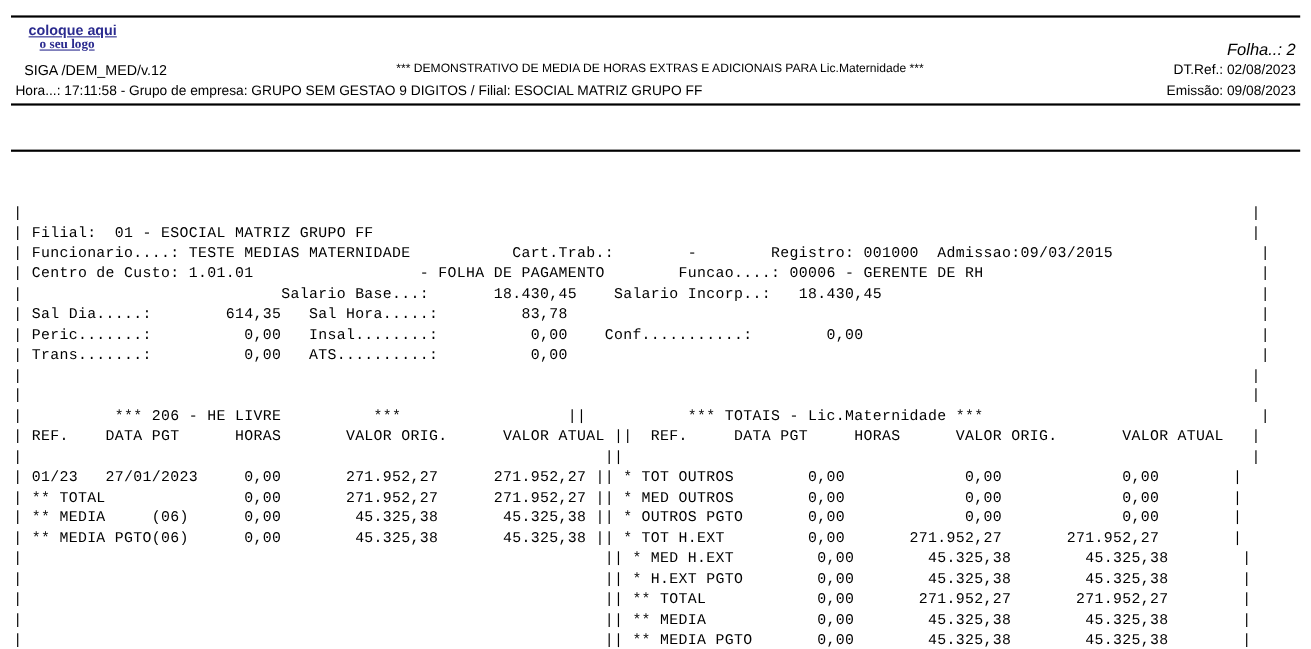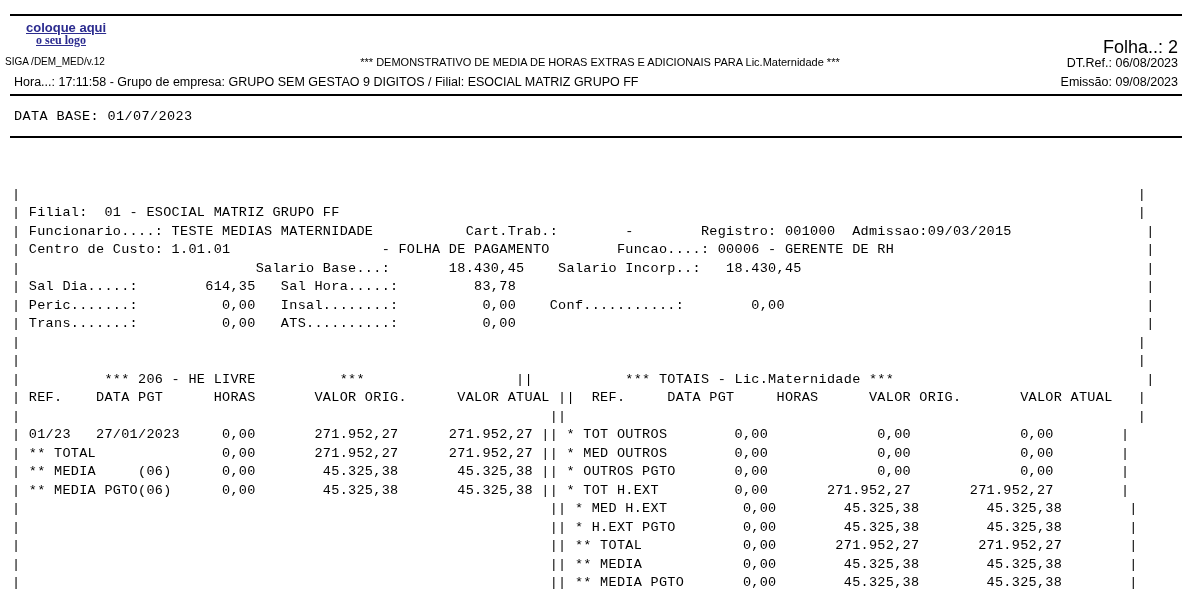--- a/index.html
+++ b/index.html
@@ -42,40 +42,41 @@
     font-size: 13px;
     line-height: 12px;
     color: #2b2b8f;
     letter-spacing: 0px;
     text-decoration: underline;
   }
   .logo .l2 { display: block; padding-left: 10px; font-size: 12px; font-family: Liberation Serif, serif; }
 
   .hdr-left1 {
     position: absolute;
-    left: 5px; top: 56px;
-    font-size: 10px;
+    left: 22px; top: 56px;
+    font-size: 13px;
   }
   .hdr-left2 {
     position: absolute;
     left: 14px; top: 75px;
     font-size: 12.5px;
   }
   .hdr-center {
     position: absolute;
     left: 300px; top: 56px;
     width: 600px;
     text-align: center;
     font-size: 11px;
   }
   .hdr-right1 {
     position: absolute;
     right: 14px; top: 37px;
-    font-size: 18px;
+    font-size: 15px;
     text-align: right;
+    font-style: italic;
   }
   .hdr-right2 {
     position: absolute;
     right: 14px; top: 56px;
     font-size: 12.5px;
     text-align: right;
   }
   .hdr-right3 {
     position: absolute;
     right: 14px; top: 75px;
@@ -113,28 +114,27 @@
 
   <div class="logo">
     <span>coloque aqui</span>
     <span class="l2">o seu logo</span>
   </div>
 
   <div class="hdr-right1">Folha..:    2</div>
 
   <div class="hdr-left1">SIGA /DEM_MED/v.12</div>
   <div class="hdr-center">*** DEMONSTRATIVO DE MEDIA DE HORAS EXTRAS E ADICIONAIS PARA Lic.Maternidade ***</div>
-  <div class="hdr-right2">DT.Ref.: 06/08/2023</div>
+  <div class="hdr-right2">DT.Ref.: 02/08/2023</div>
 
   <div class="hdr-left2">Hora...: 17:11:58 - Grupo de empresa: GRUPO SEM GESTAO 9 DIGITOS / Filial: ESOCIAL MATRIZ GRUPO FF</div>
   <div class="hdr-right3">Emissão: 09/08/2023</div>
 
   <div class="rule" id="rule-mid"></div>
 
-  <div class="mono" id="data-base">DATA BASE: 01/07/2023</div>
 
   <div class="rule" id="rule-bot"></div>
 
   <pre class="mono" id="report-body">|                                                                                                                                     |
 | Filial:  01 - ESOCIAL MATRIZ GRUPO FF                                                                                               |
 | Funcionario....: TESTE MEDIAS MATERNIDADE           Cart.Trab.:        -        Registro: 001000  Admissao:09/03/2015                |
 | Centro de Custo: 1.01.01                  - FOLHA DE PAGAMENTO        Funcao....: 00006 - GERENTE DE RH                              |
 |                            Salario Base...:       18.430,45    Salario Incorp..:   18.430,45                                         |
 | Sal Dia.....:        614,35   Sal Hora.....:         83,78                                                                           |
 | Peric.......:          0,00   Insal........:          0,00    Conf...........:        0,00                                           |

